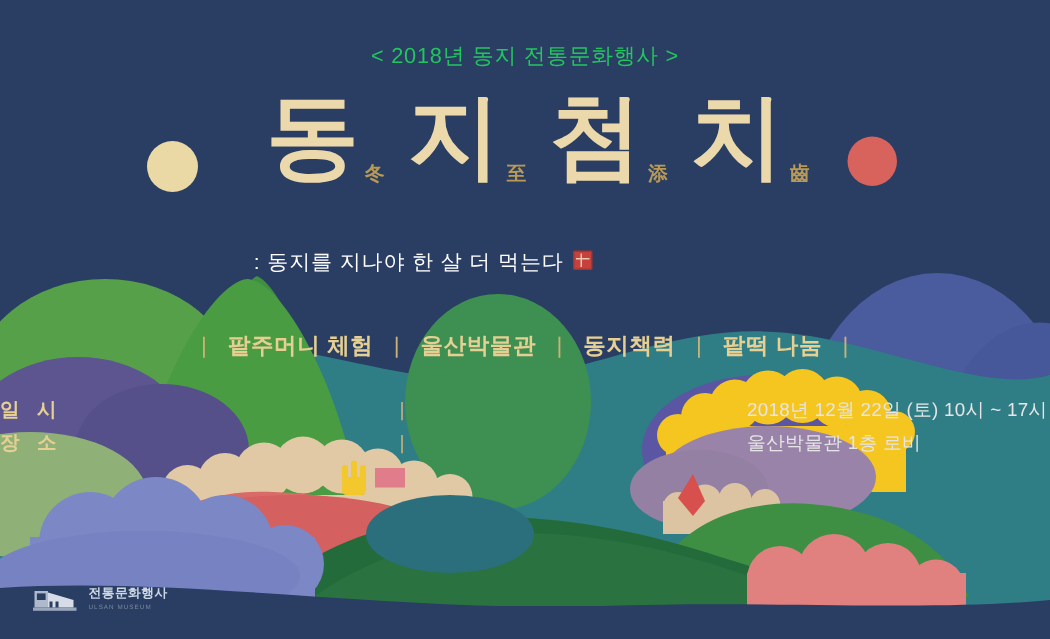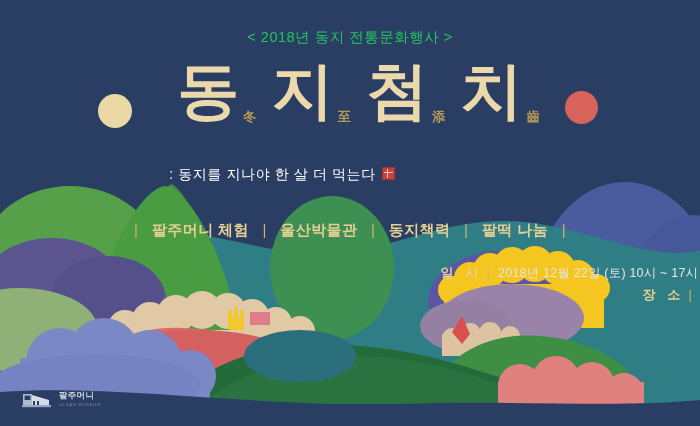--- a/index.html
+++ b/index.html
@@ -114,25 +114,24 @@
     color:#cdb275;
     font-weight:400;
     margin:0 9px;
   }
 
   .details{
     position:absolute;top:264px;left:0;width:700px;
   }
   .drow{
     display:flex;
-    justify-content:flex-end;
+    justify-content:space-between;
     align-items:baseline;
     white-space:nowrap;
     margin-bottom:4px;
-    padding-left:31px;
   }
   .dlabel{
     color:#e6cf92;
     font-size:13px;
     font-weight:700;
     letter-spacing:4px;
     width:46px;
     text-align:left;
   }
   .dbar{
@@ -335,35 +334,36 @@
 
     <div class="details">
       <div class="drow">
         <span class="dlabel">일 시</span>
         <span class="dbar">|</span>
         <span class="dval">2018년 12월 22일 (토) 10시 ~ 17시</span>
       </div>
       <div class="drow">
         <span class="dlabel">장 소</span>
         <span class="dbar">|</span>
+        <span class="dval">울산박물관 1층 로비</span>
       </div>
     </div>
 
   </div>
 
   <div id="logo">
     <span class="mark">
       <svg viewBox="0 0 30 20" width="30" height="20" aria-hidden="true">
         <rect x="1" y="5" width="9" height="11" fill="#aeb9cb"></rect>
         <rect x="2.6" y="6.6" width="5.8" height="4.4" fill="#2a3d63"></rect>
         <path d="M10,16 L27,16 L27,11 L10,6 Z" fill="#d7dde8"></path>
         <rect x="0" y="16" width="29" height="2.2" fill="#9aa6bb"></rect>
         <rect x="11" y="12" width="2" height="4" fill="#2a3d63"></rect>
         <rect x="15" y="12" width="2" height="4" fill="#2a3d63"></rect>
       </svg>
     </span>
     <span class="logo-text">
-      <span class="logo-ko">팥주머니</span>
+      <span class="logo-ko">전통문화행사</span>
       <span class="logo-en">ULSAN MUSEUM</span>
     </span>
   </div>
 
 </div>
 
 </body></html>

